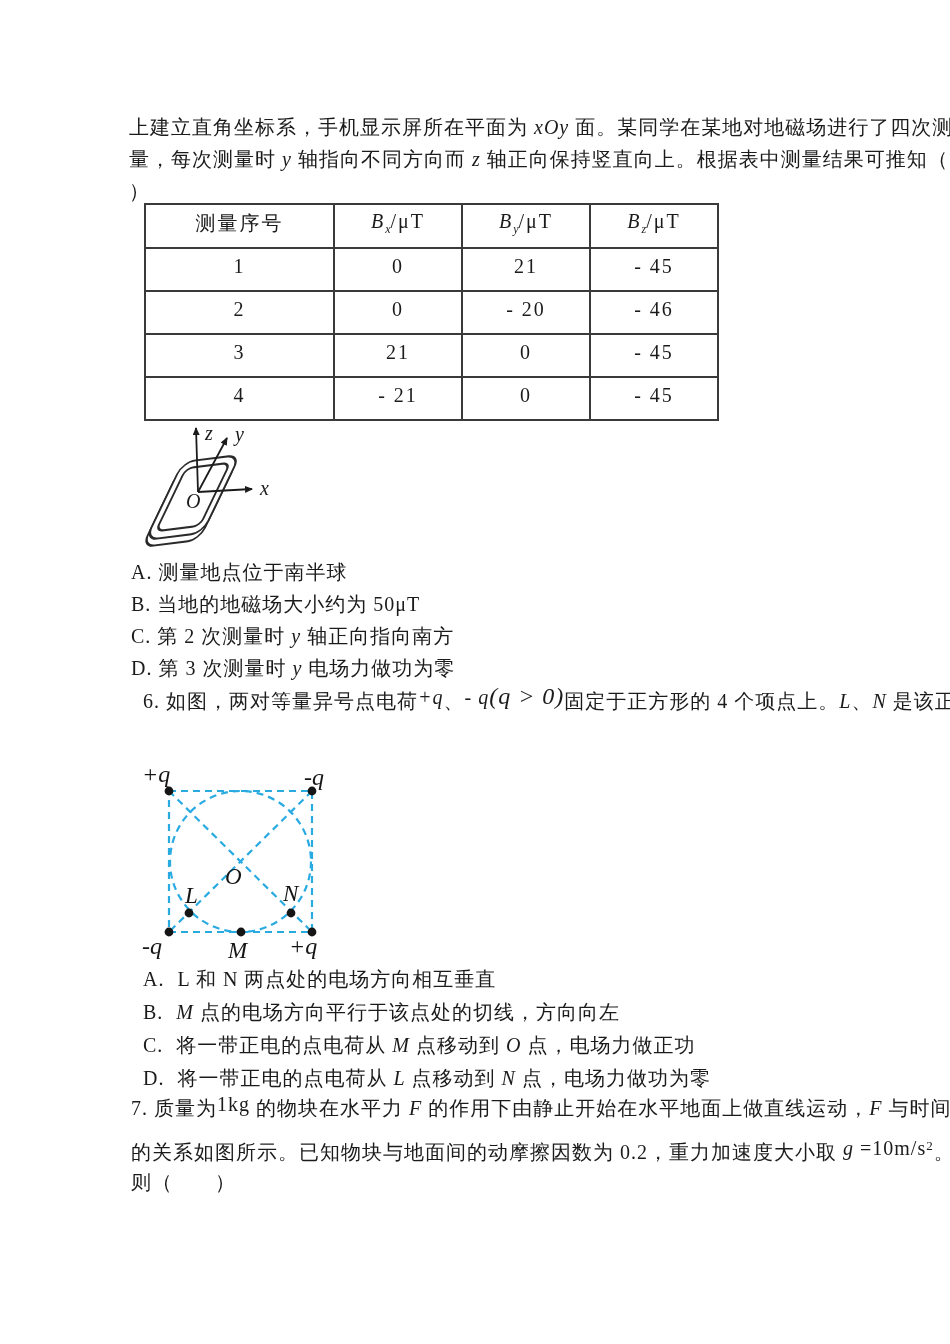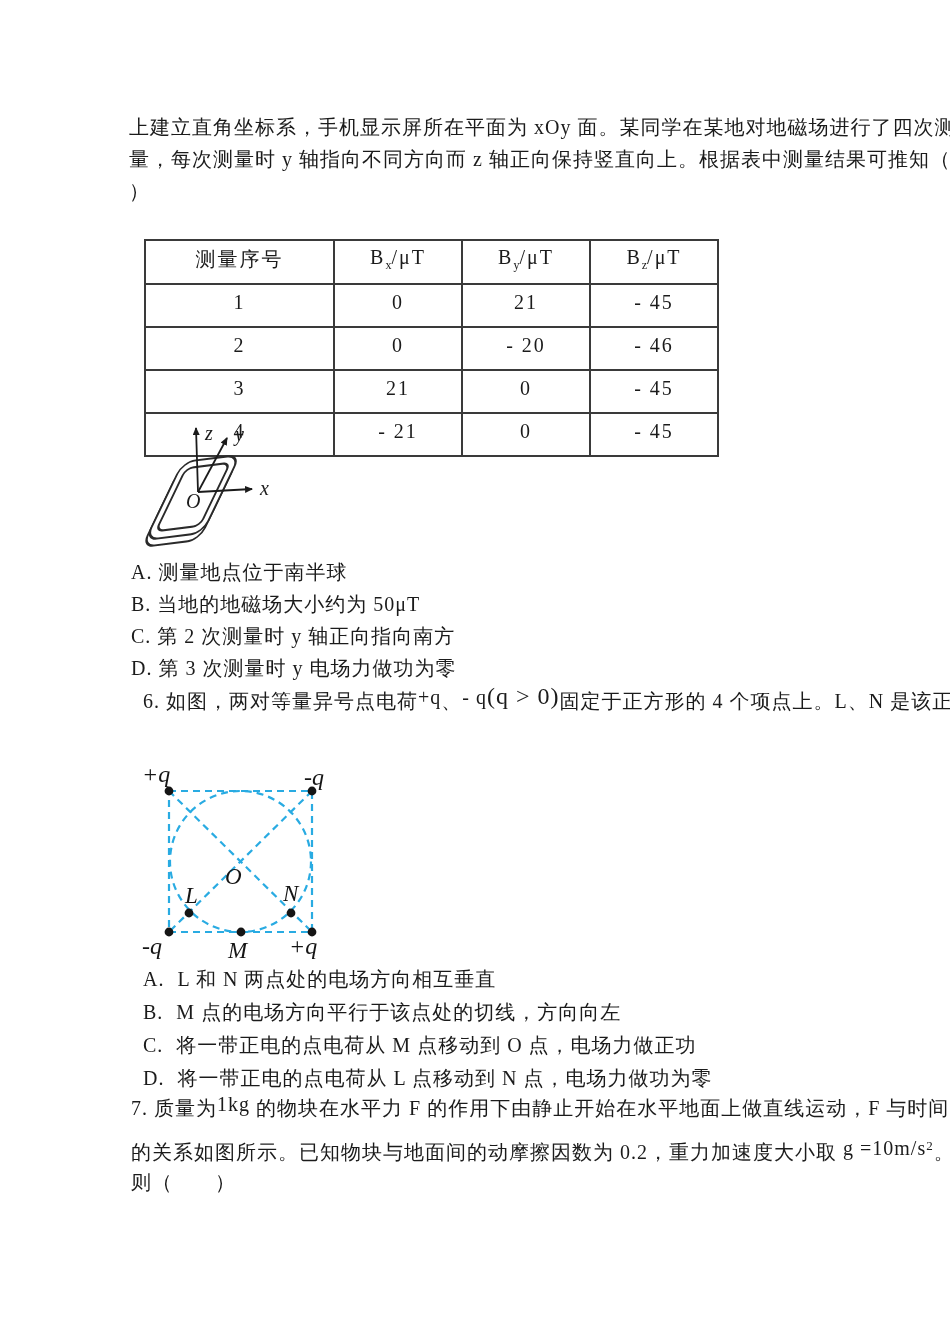--- a/index.html
+++ b/index.html
@@ -5,26 +5,26 @@
   html, body { margin:0; padding:0; }
   body {
     width:950px; height:1344px; position:relative; overflow:hidden;
     background:#ffffff; color:#1b1b1b;
     font-family:"Liberation Serif","DejaVu Serif",serif;
   }
   .abs { position:absolute; }
   .txt { font-size:20px; letter-spacing:1px; white-space:nowrap; }
   .tline { height:32px; line-height:32px; }
   .tline44 { height:44px; line-height:44px; }
-  .it { font-family:"Liberation Serif","DejaVu Serif",serif; }
+  .it { font-style:italic; font-family:"Liberation Serif","DejaVu Serif",serif; }
   .fm { position:relative; top:-4px; }
   .big { font-size:24px; }
   .sup { font-size:13px; vertical-align:5px; }
   
-  #btable { border-collapse:collapse; table-layout:fixed;margin-top:36px; }
+  #btable { border-collapse:collapse; table-layout:fixed; }
   #btable th, #btable td {
     border:2px solid #3a3a3a; font-weight:normal; text-align:center;
     vertical-align:middle; font-size:20px; letter-spacing:2px; padding:0 0 6px 0;
   }
   #btable thead tr { height:44px; }
   #btable tbody tr { height:43px; }
   #btable sub { font-size:12px; letter-spacing:0; }
   
   .opt { height:32px; line-height:32px; }
   .opt33 { height:33px; line-height:33px; }

